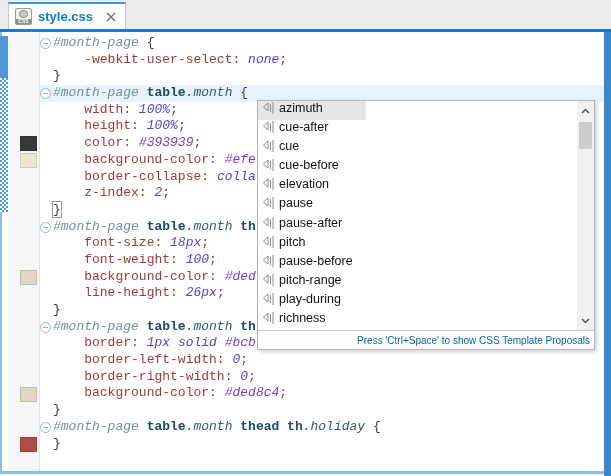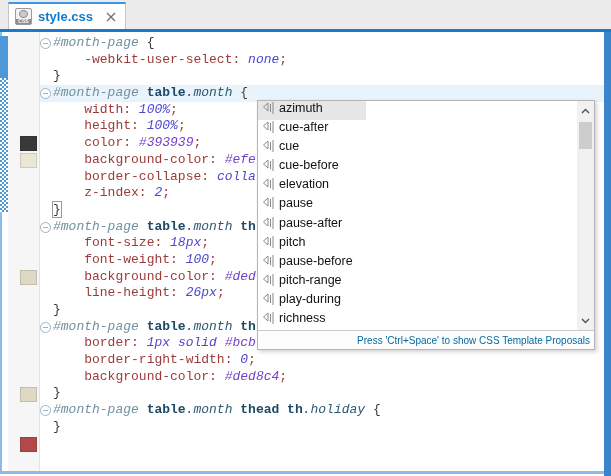--- a/index.html
+++ b/index.html
@@ -106,20 +106,21 @@
         <div class="code-line"><span class="tk-pl">    </span><span class="tk-prop">z-index</span><span class="tk-pun">:</span><span class="tk-pl"> </span><span class="tk-val">2</span><span class="tk-pun">;</span></div>
         <div class="code-line"><span class="tk-brx">}</span></div>
         <div class="code-line"><span class="fold-icon"><i></i></span><span class="tk-id">#month-page</span><span class="tk-pl"> </span><span class="tk-el">table</span><span class="tk-cls">.month</span><span class="tk-pl"> </span><span class="tk-el">th</span></div>
         <div class="code-line"><span class="tk-pl">    </span><span class="tk-prop">font-size</span><span class="tk-pun">:</span><span class="tk-pl"> </span><span class="tk-val">18px</span><span class="tk-pun">;</span></div>
         <div class="code-line"><span class="tk-pl">    </span><span class="tk-prop">font-weight</span><span class="tk-pun">:</span><span class="tk-pl"> </span><span class="tk-val">100</span><span class="tk-pun">;</span></div>
         <div class="code-line"><span class="tk-pl">    </span><span class="tk-prop">background-color</span><span class="tk-pun">:</span><span class="tk-pl"> </span><span class="tk-hex">#ded</span></div>
         <div class="code-line"><span class="tk-pl">    </span><span class="tk-prop">line-height</span><span class="tk-pun">:</span><span class="tk-pl"> </span><span class="tk-val">26px</span><span class="tk-pun">;</span></div>
         <div class="code-line"><span class="tk-br">}</span></div>
         <div class="code-line"><span class="fold-icon"><i></i></span><span class="tk-id">#month-page</span><span class="tk-pl"> </span><span class="tk-el">table</span><span class="tk-cls">.month</span><span class="tk-pl"> </span><span class="tk-el">th</span></div>
         <div class="code-line"><span class="tk-pl">    </span><span class="tk-prop">border</span><span class="tk-pun">:</span><span class="tk-pl"> </span><span class="tk-val">1px</span><span class="tk-pl"> </span><span class="tk-val">solid</span><span class="tk-pl"> </span><span class="tk-hex">#bcb7a6</span><span class="tk-pun">;</span></div>
+        <div class="code-line"><span class="tk-pl">    </span><span class="tk-prop">border-left-width</span><span class="tk-pun">:</span><span class="tk-pl"> </span><span class="tk-val">0</span><span class="tk-pun">;</span></div>
         <div class="code-line"><span class="tk-pl">    </span><span class="tk-prop">border-right-width</span><span class="tk-pun">:</span><span class="tk-pl"> </span><span class="tk-val">0</span><span class="tk-pun">;</span></div>
         <div class="code-line"><span class="tk-pl">    </span><span class="tk-prop">background-color</span><span class="tk-pun">:</span><span class="tk-pl"> </span><span class="tk-hex">#ded8c4</span><span class="tk-pun">;</span></div>
         <div class="code-line"><span class="tk-br">}</span></div>
         <div class="code-line"><span class="fold-icon"><i></i></span><span class="tk-id">#month-page</span><span class="tk-pl"> </span><span class="tk-el">table</span><span class="tk-cls">.month</span><span class="tk-pl"> </span><span class="tk-el">thead</span><span class="tk-pl"> </span><span class="tk-el">th</span><span class="tk-cls">.holiday</span><span class="tk-pl"> </span><span class="tk-br">{</span></div>
         <div class="code-line"><span class="tk-br">}</span></div>
       </div>
     <div class="bottom-line"></div>
   </div>
 
   <div class="right-strip"></div>

